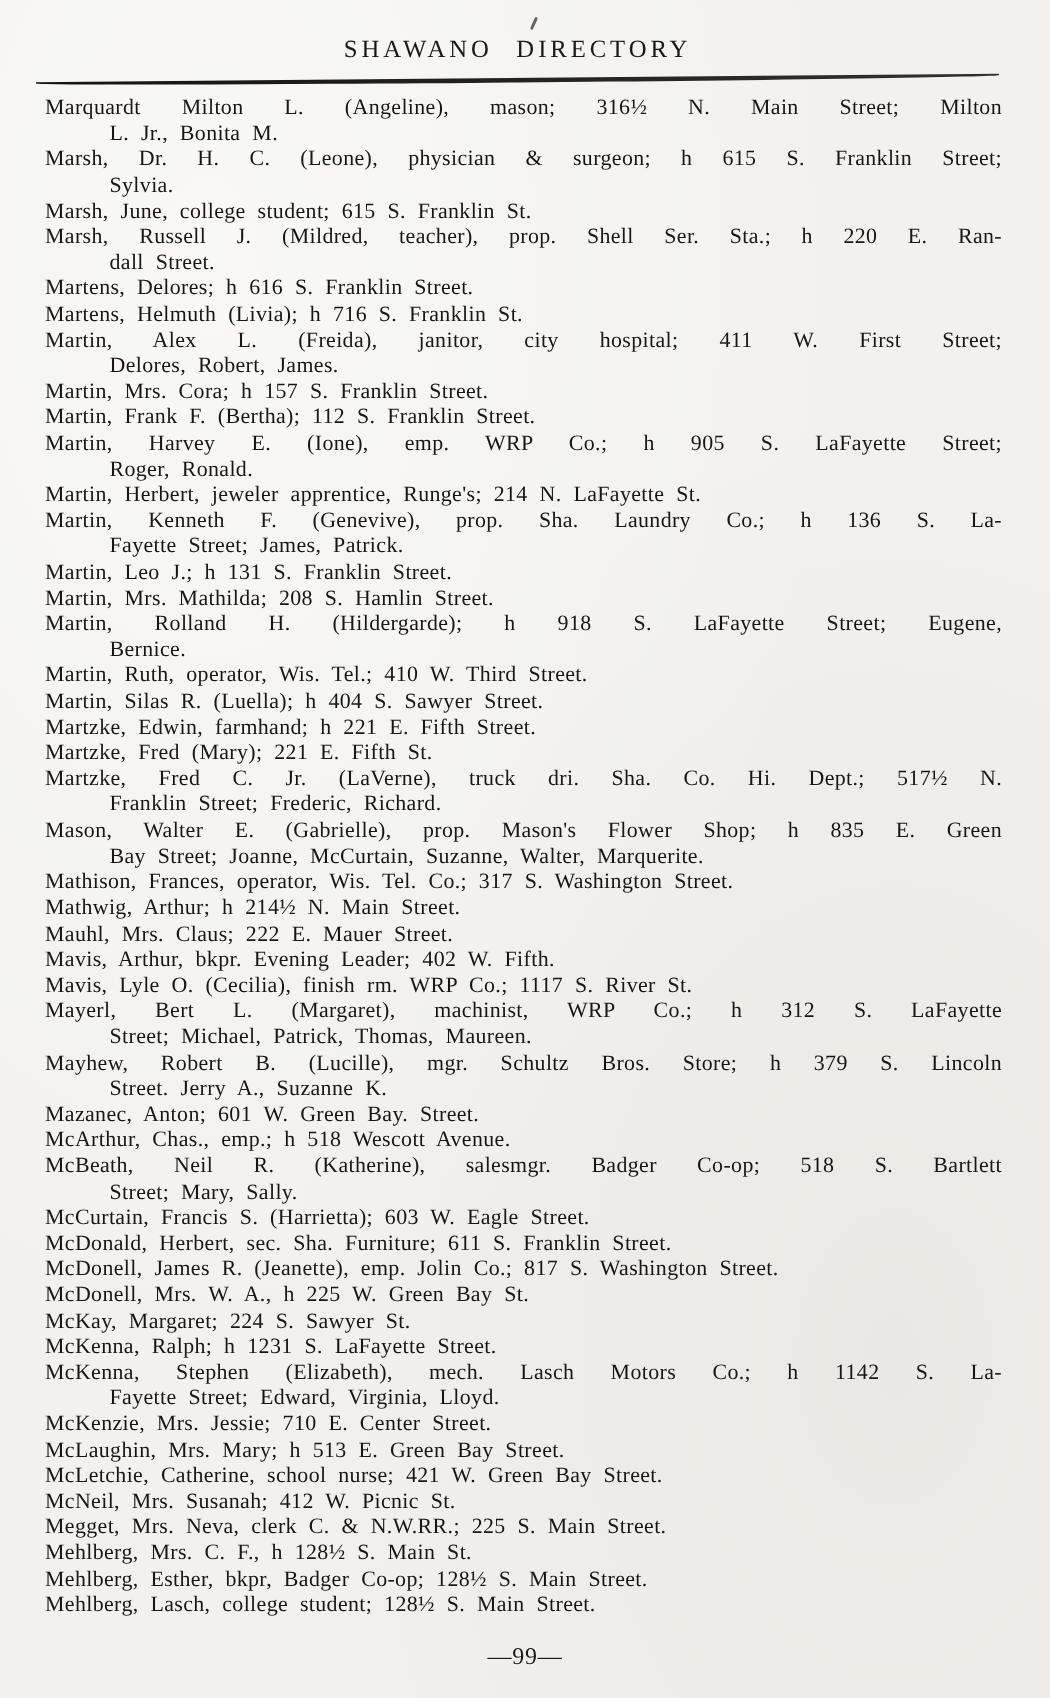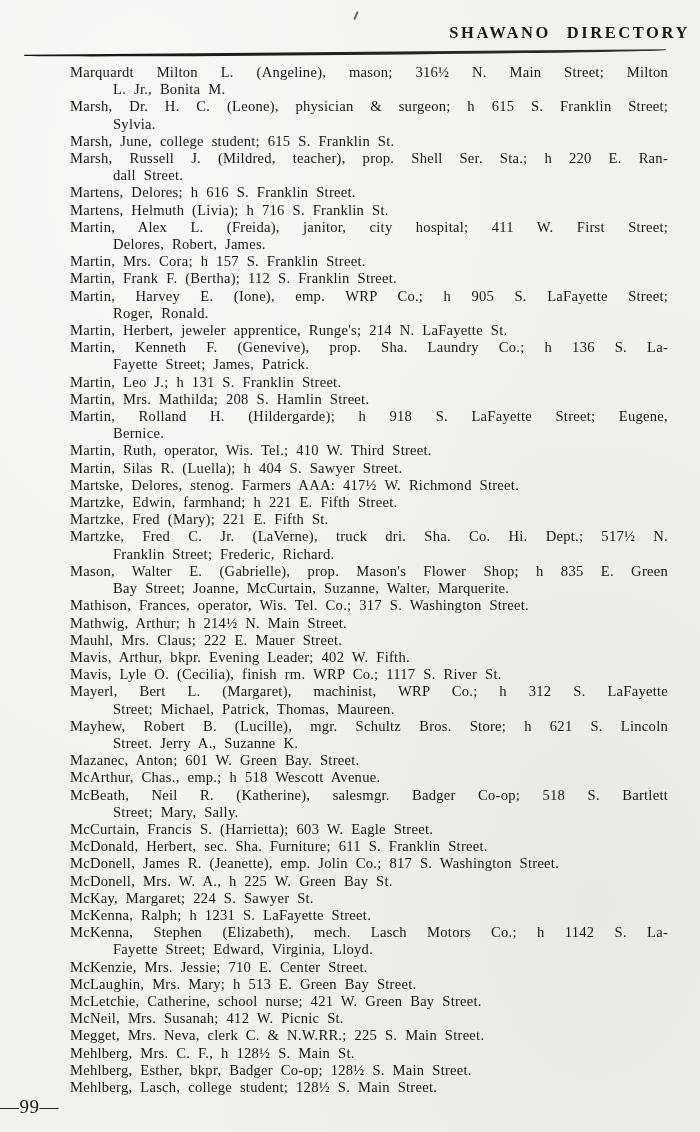--- a/index.html
+++ b/index.html
@@ -14,23 +14,23 @@
     overflow: hidden;
     color: #171614;
     background:
       radial-gradient(ellipse at 20% 15%, rgba(255,255,255,0.5), transparent 55%),
       radial-gradient(ellipse at 85% 80%, rgba(120,115,105,0.07), transparent 50%),
       #f2f1ed;
   }
   .page-title {
     position: absolute;
     top: 23px; left: 0; right: 10px;
-    text-align: right;
+    text-align: center;
     font-size: 16.5px;
-    font-weight: 700;
+    font-weight: 400;
     letter-spacing: 2.6px;
     word-spacing: 9px;
     color: #1a1918;
   }
   .header-rule {
     position: absolute;
     top: 52px; left: 24px;
     width: 642px; height: 2.6px;
     background: linear-gradient(to right, #14130f, #26241f 55%, #32302a);
     border-radius: 0 0 60% 60% / 0 0 100% 100%;
@@ -51,29 +51,28 @@
     font-size: 14.6px;
     line-height: 17.2px;
   }
   .entry { margin: 0; }
   .line {
     text-align: justify;
     text-align-last: left;
     word-spacing: 4px;
     letter-spacing: 0.25px;
     white-space: normal;
-    margin-left: 40px;
   }
   .line.just { text-align-last: justify; }
   .line.cont { padding-left: 43px; }
   .page-number {
     position: absolute;
     top: 1096px; left: 0; right: 0;
-    text-align: left;
-    font-size: 19px;
+    text-align: center;
+    font-size: 16px;
     letter-spacing: 0.5px;
     color: #1a1918;
   }
 </style>
 </head>
 <body>
 
 <div class="page">
   <div class="scan-artifact"></div>
   <div class="page-title">SHAWANO DIRECTORY</div>
@@ -131,23 +130,20 @@
         <div class="line just">Martin, Rolland H. (Hildergarde); h 918 S. LaFayette Street; Eugene,</div>
         <div class="line cont">Bernice.</div>
       </div>
       <div class="entry">
         <div class="line">Martin, Ruth, operator, Wis. Tel.; 410 W. Third Street.</div>
       </div>
       <div class="entry">
         <div class="line">Martin, Silas R. (Luella); h 404 S. Sawyer Street.</div>
       </div>
       <div class="entry">
-        <div class="line">Martske, Delores, stenog. Farmers AAA: 417½ W. Richmond Street.</div>
-      </div>
-      <div class="entry">
         <div class="line">Martzke, Edwin, farmhand; h 221 E. Fifth Street.</div>
       </div>
       <div class="entry">
         <div class="line">Martzke, Fred (Mary); 221 E. Fifth St.</div>
       </div>
       <div class="entry">
         <div class="line just">Martzke, Fred C. Jr. (LaVerne), truck dri. Sha. Co. Hi. Dept.; 517½ N.</div>
         <div class="line cont">Franklin Street; Frederic, Richard.</div>
       </div>
       <div class="entry">
@@ -167,21 +163,21 @@
         <div class="line">Mavis, Arthur, bkpr. Evening Leader; 402 W. Fifth.</div>
       </div>
       <div class="entry">
         <div class="line">Mavis, Lyle O. (Cecilia), finish rm. WRP Co.; 1117 S. River St.</div>
       </div>
       <div class="entry">
         <div class="line just">Mayerl, Bert L. (Margaret), machinist, WRP Co.; h 312 S. LaFayette</div>
         <div class="line cont">Street; Michael, Patrick, Thomas, Maureen.</div>
       </div>
       <div class="entry">
-        <div class="line just">Mayhew, Robert B. (Lucille), mgr. Schultz Bros. Store; h 621 S. Lincoln</div>
+        <div class="line just">Mayhew, Robert B. (Lucille), mgr. Schultz Bros. Store; h 379 S. Lincoln</div>
         <div class="line cont">Street. Jerry A., Suzanne K.</div>
       </div>
       <div class="entry">
         <div class="line">Mazanec, Anton; 601 W. Green Bay. Street.</div>
       </div>
       <div class="entry">
         <div class="line">McArthur, Chas., emp.; h 518 Wescott Avenue.</div>
       </div>
       <div class="entry">
         <div class="line just">McBeath, Neil R. (Katherine), salesmgr. Badger Co-op; 518 S. Bartlett</div>

